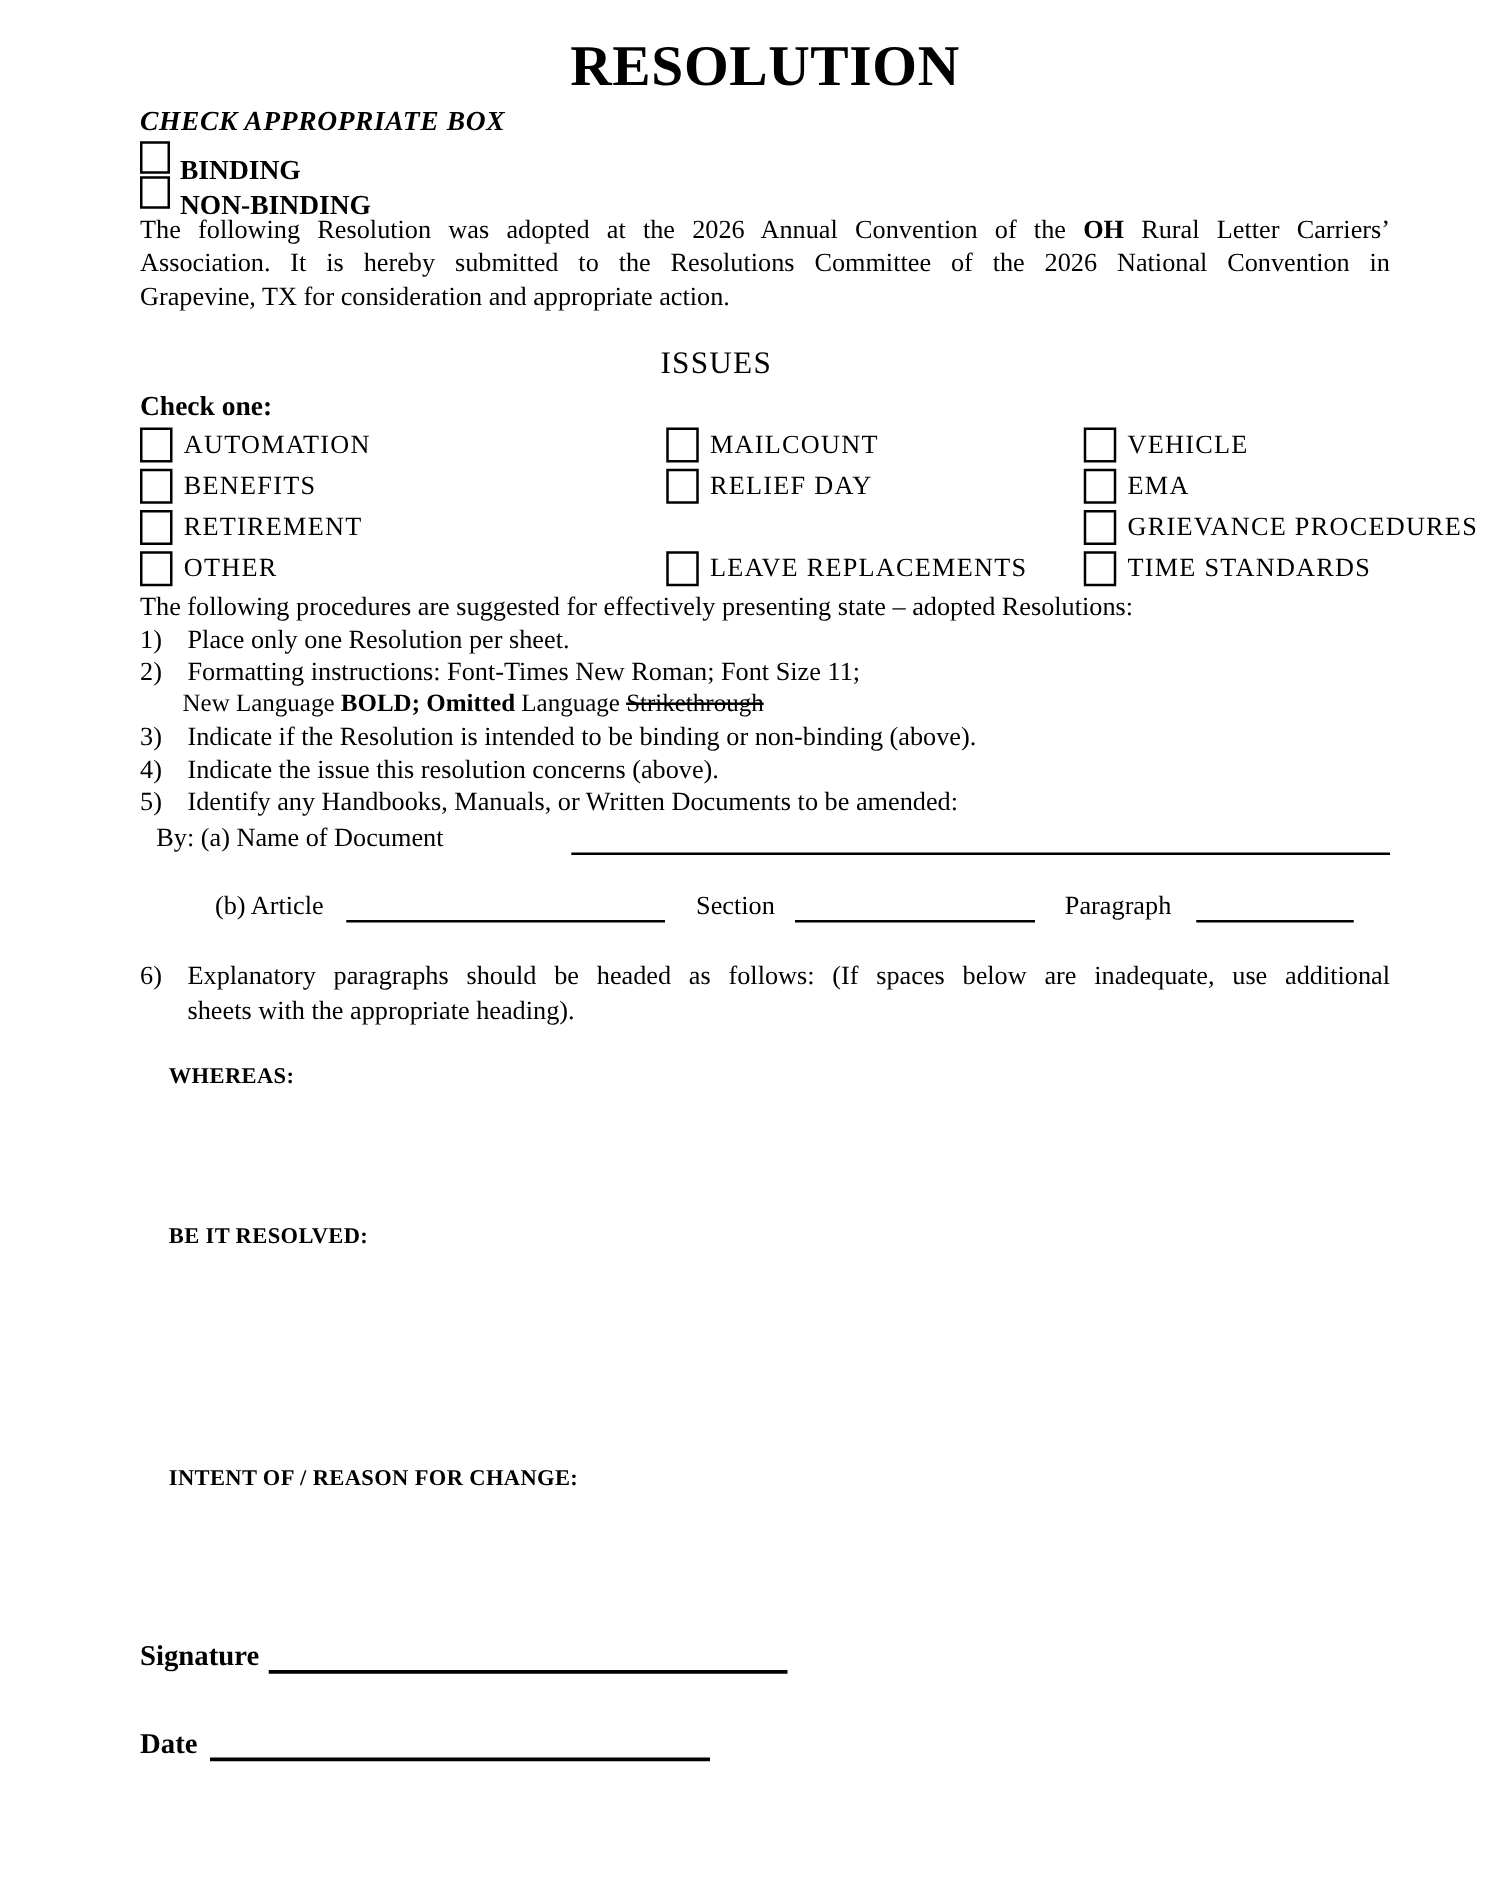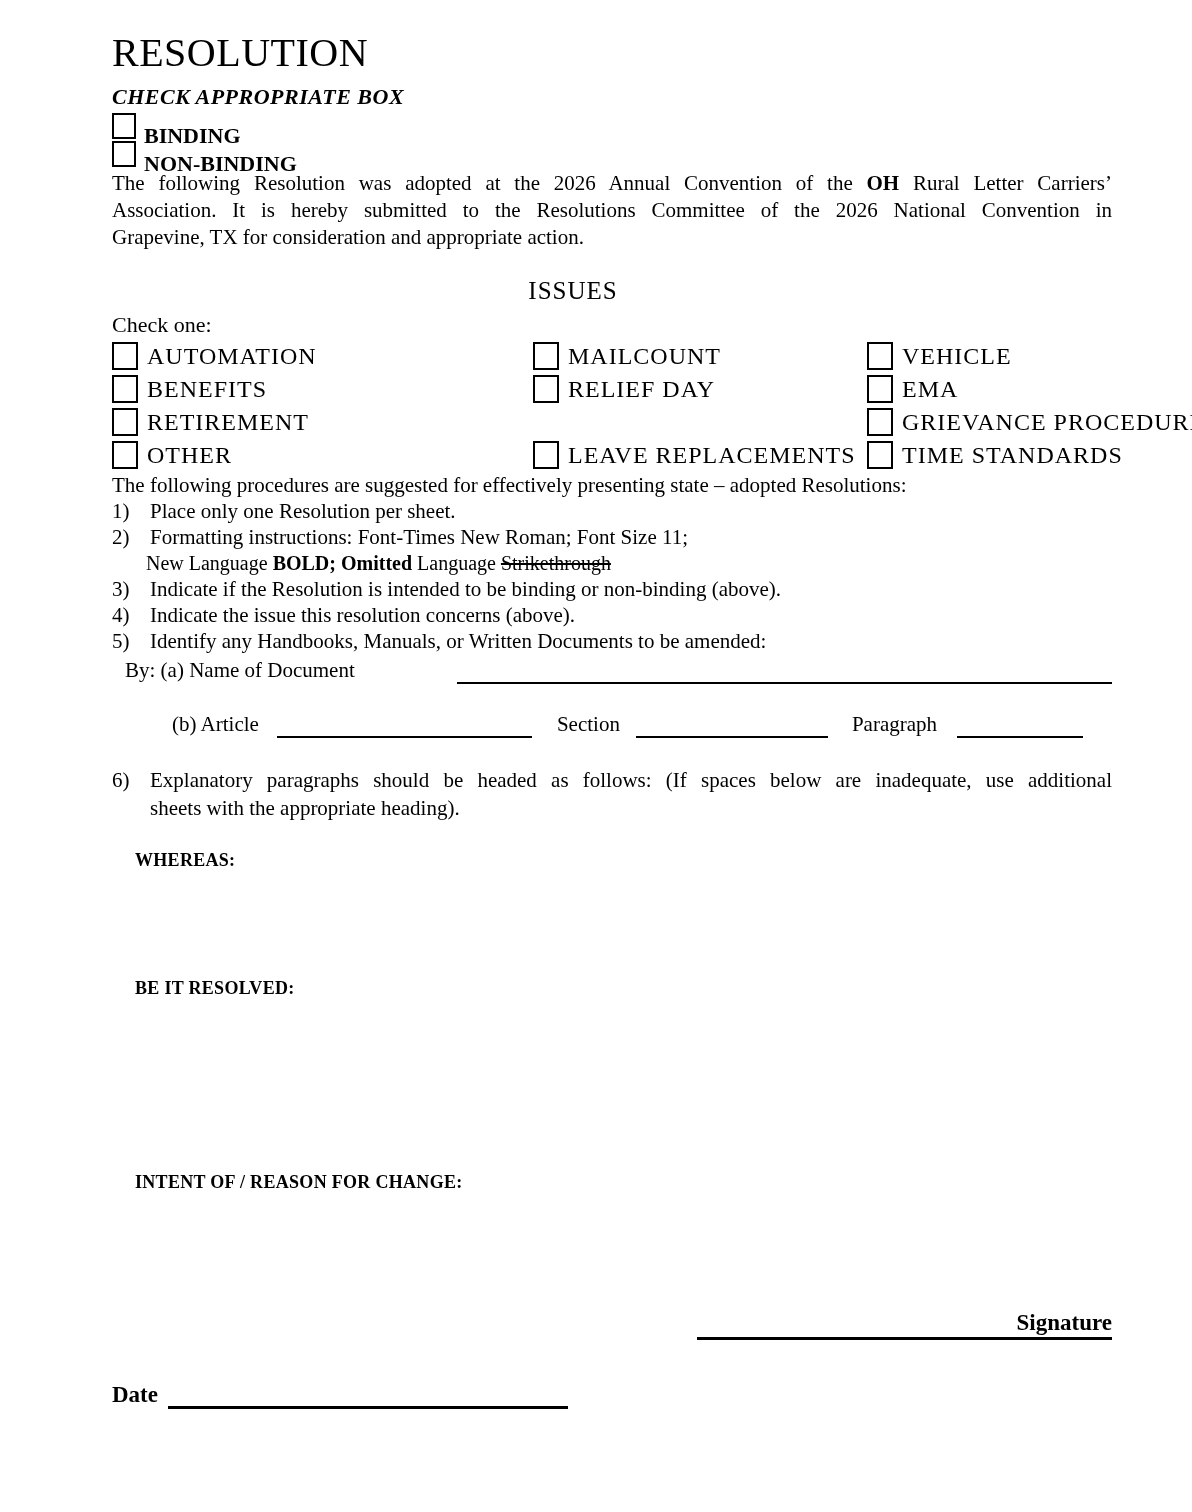--- a/index.html
+++ b/index.html
@@ -9,24 +9,24 @@
     height:1512px;
     background:#ffffff;
     color:#000000;
     font-family:"Liberation Serif", serif;
     overflow:hidden;
   }
   .content{margin:0 80px 0 112px;width:1000px;}
 
   .title{
     margin-top:30px;
-    font-size:40px;
+    font-size:46px;
     line-height:46px;
-    font-weight:normal;
-    text-align:left;
+    font-weight:bold;
+    text-align:center;
     letter-spacing:0.5px;
   }
   .cab-heading{
     margin-top:8px;
     font-size:22px;
     line-height:26px;
     font-weight:bold;
     font-style:italic;
     letter-spacing:0.5px;
   }
@@ -41,29 +41,29 @@
   .intro{margin-top:2px;font-size:21px;line-height:27px;}
   .jline{text-align:justify;text-align-last:justify;}
 
   .issues-heading{
     margin-top:26px;
     font-size:25px;line-height:28px;
     text-align:center;
     padding-right:78px;
     letter-spacing:1px;
   }
-  .check-one{margin-top:6px;font-size:22px;line-height:28px;}
+  .check-one{margin-top:6px;font-size:22px;line-height:28px;font-weight:bold;}
 
   .issues-grid{display:grid;grid-template-columns:421px 334px 1fr;}
   .issue-cell{display:flex;align-items:center;height:33px;}
   .cb-grid{
     flex:none;width:22px;height:24px;
     border:2px solid #000;background:#fff;margin-right:9px;
   }
-  .issue-label{font-size:24px;line-height:1;letter-spacing:1px;white-space:nowrap;}
+  .issue-label{font-size:21px;line-height:1;letter-spacing:1px;white-space:nowrap;}
 
   .proc-intro{margin-top:1px;font-size:21px;line-height:26px;}
   .li{display:flex;font-size:21px;line-height:26px;}
   .li .num{flex:none;width:38px;}
   .li .li-text{flex:1;}
   .li2b{padding-left:34px;font-size:20px;line-height:26px;}
   .strike{text-decoration:line-through;}
 
   .by-row{display:flex;align-items:flex-end;height:30px;padding-left:13px;font-size:21px;}
   .by-label{line-height:28px;white-space:nowrap;}
@@ -81,21 +81,21 @@
   .li6{margin-top:28px;font-size:21px;line-height:28px;}
   .li6 .li-text{text-align:justify;}
   .li6 .jl{text-align:justify;text-align-last:justify;}
 
   .big-heading{font-size:18px;line-height:28px;font-weight:bold;margin-left:23px;letter-spacing:0.3px;}
   .h-whereas{margin-top:24px;}
   .h-resolved{margin-top:100px;}
   .h-intent{margin-top:166px;}
 
   .sign-row{display:flex;align-items:flex-end;height:30px;}
-  .sign-row.sig{margin-top:113px;flex-direction:column;}
+  .sign-row.sig{margin-top:113px;}
   .sign-row.date{margin-top:40px;}
   .sign-label{font-size:23px;font-weight:bold;line-height:28px;white-space:nowrap;}
   .sig-line{width:415px;margin-left:8px;border-bottom:3px solid #000;height:26px;}
   .date-line{width:400px;margin-left:10px;border-bottom:3px solid #000;height:26px;}
 </style>
 </head>
 <body>
 
 <div class="page">
   <div class="content">

